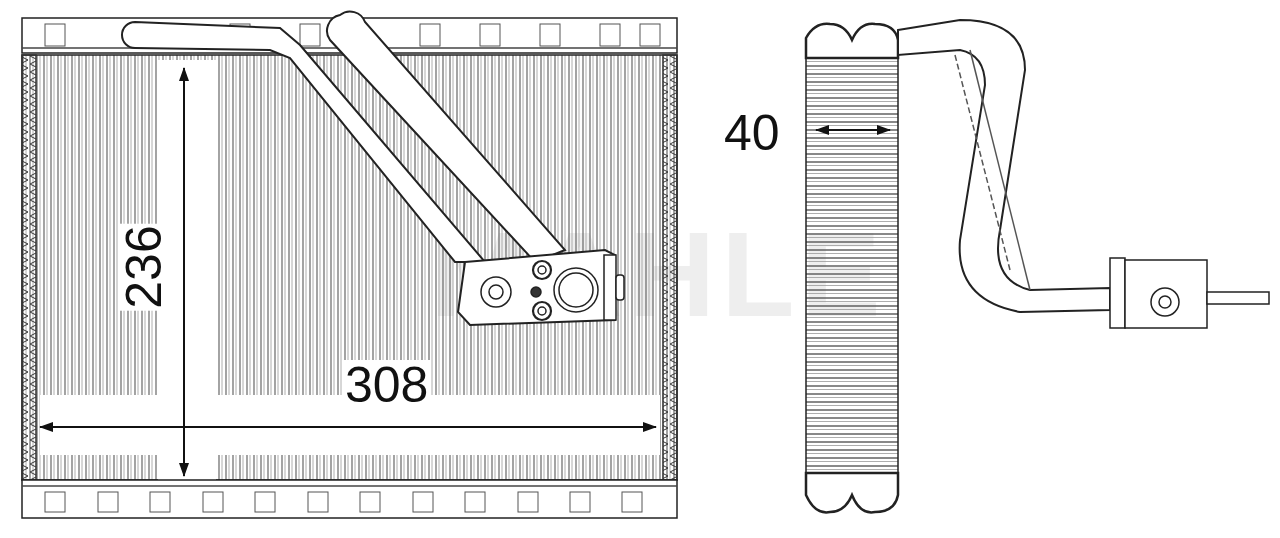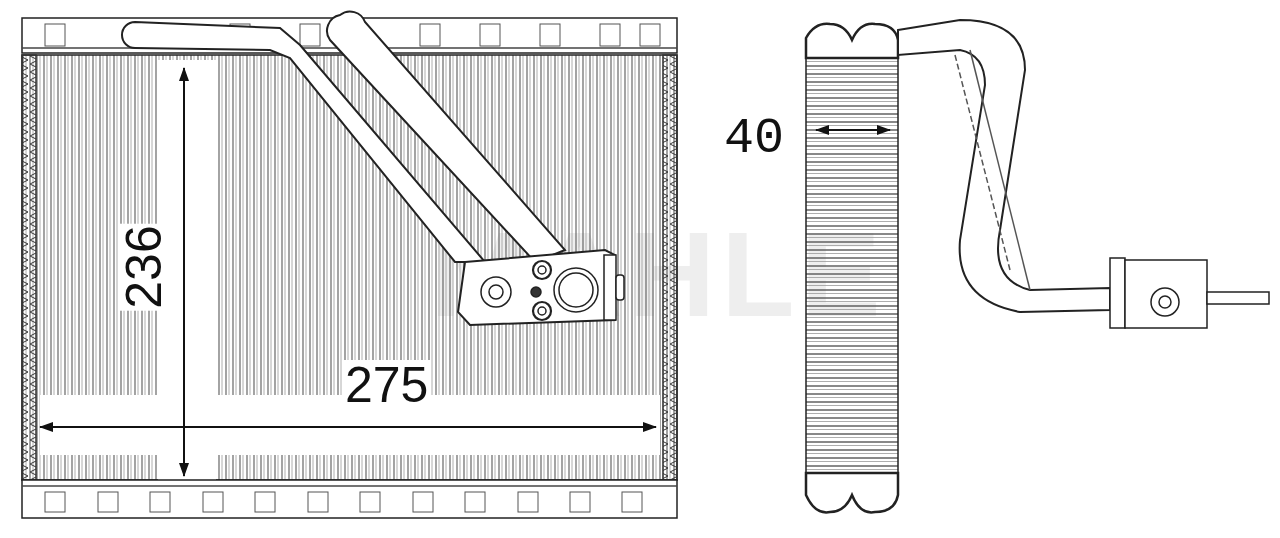--- a/index.html
+++ b/index.html
@@ -112,14 +112,14 @@
     <circle cx="1165" cy="302" r="14" fill="#fff"></circle>
       <circle cx="1165" cy="302" r="6"></circle>
     <rect x="1207" y="292" width="62" height="12" fill="#fff"></rect>
   </g>
   <g stroke="#111" stroke-width="2">
     <line x1="816" y1="130" x2="890" y2="130" marker-start="url(#arrs)" marker-end="url(#arr)"></line>
   </g>
 </svg>
 
 <div class="dim-label" style="left:100px;top:242px;transform:rotate(-90deg);">236</div>
-<div class="dim-label" style="left:343px;top:360px;">275</div>
-<div class="dim-label" style="left:722px;top:114px;font-family:Liberation Mono, monospace;">40</div>
+<div class="dim-label" style="left:343px;top:360px;">308</div>
+<div class="dim-label" style="left:722px;top:108px;">40</div>
 
 </body></html>

